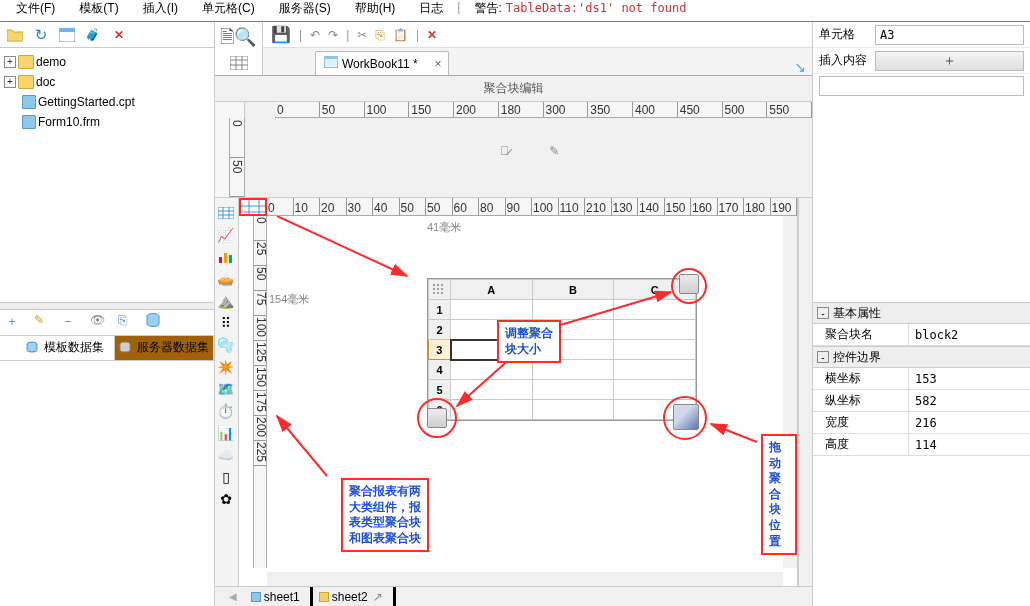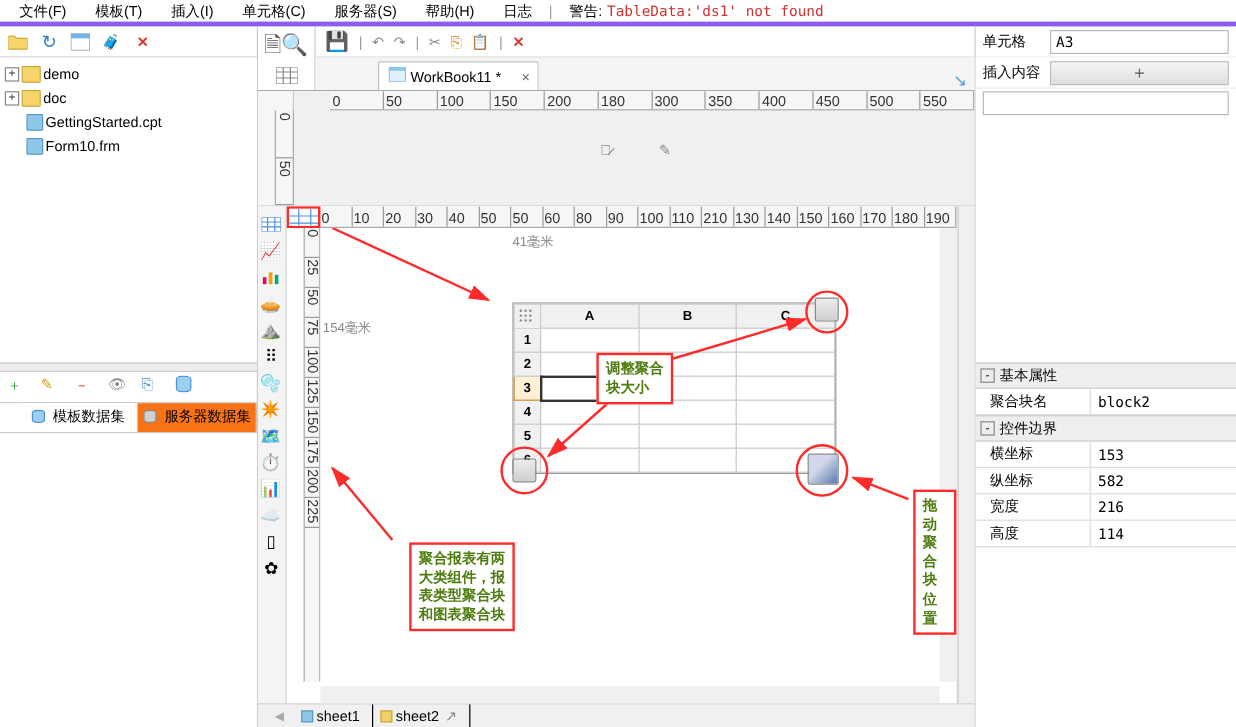--- a/index.html
+++ b/index.html
@@ -1,19 +1,19 @@
 <!DOCTYPE html>
 <html><head>
 <meta charset="utf-8">
 <style>
 * { margin: 0; padding: 0; box-sizing: border-box; font-family: "SimSun", "Microsoft YaHei", sans-serif; font-size: 12px; }
 body { width: 1030px; height: 606px; background: #fff; overflow: hidden; position: relative; }
 
 
-.menu-bar { height: 22px; border-bottom: 4px solid #8b5cf6; display: flex; align-items: center; padding: 0 4px; color: #000; }
+.menu-bar { height: 22px; border-bottom: 1px solid #8b5cf6; display: flex; padding: 0 4px; color: #000; }
 .menu-bar .m { padding: 0 12px; cursor: pointer; }
 .menu-bar .sep { color: #999; padding: 0 2px; }
 .menu-bar .warn { color: #cc3333; font-family: monospace; margin-left: 4px; }
 
 
 .cols { display: flex; height: 584px; }
 .col-left { width: 215px; border-right: 1px solid #ccc; display: flex; flex-direction: column; }
 .col-mid { flex: 1; position: relative; display: flex; flex-direction: column; }
 .col-right { width: 218px; border-left: 1px solid #ccc; display: flex; flex-direction: column; }
 
@@ -23,21 +23,21 @@
 .tree { flex: 1; padding: 4px 2px; overflow: auto; background: #fff; }
 .tree-row { display: flex; align-items: center; height: 20px; padding-left: 2px; gap: 2px; }
 .tree-row.indent { padding-left: 20px; }
 .tree-toggle { width: 12px; height: 12px; border: 1px solid #888; display: flex; align-items: center; justify-content: center; font-size: 10px; line-height: 10px; color: #333; }
 .folder-icon { width: 16px; height: 14px; background: #f7d56a; border: 1px solid #c9a83c; border-radius: 1px; }
 .file-icon { width: 14px; height: 14px; background: #8fc7e8; border: 1px solid #5a9bc0; border-radius: 1px; }
 .left-split { height: 8px; border-top: 1px solid #ccc; border-bottom: 1px solid #ccc; background: #eee; }
 .ds-toolbar { height: 26px; border-bottom: 1px solid #ccc; display: flex; align-items: center; gap: 10px; padding: 0 6px; }
 .ds-icon { width: 18px; height: 18px; }
 .ds-tabs { display: flex; border-bottom: 1px solid #ccc; padding-left: 16px; }
-.ds-tab { flex: 1; height: 24px; display: flex; align-items: center; justify-content: center; gap: 4px; border-right: 1px solid #ccc; background: #f97316; cursor: pointer; }
+.ds-tab { flex: 1; height: 24px; display: flex; align-items: center; justify-content: center; gap: 4px; border-right: 1px solid #ccc; background: #a16207; cursor: pointer; }
 .ds-tab.active { background: #fff; }
 .cyl { width: 14px; height: 14px; }
 .ds-body { flex: 1; background: #fff; }
 
 
 .mid-strip { height: 54px; border-bottom: 1px solid #aaa; display: flex; }
 .strip-a { width: 48px; border-right: 1px solid #ccc; display: flex; align-items: center; justify-content: center; flex-direction: column; gap: 2px; }
 .strip-b { flex: 1; display: flex; flex-direction: column; }
 .strip-tools { height: 26px; display: flex; align-items: center; gap: 8px; padding: 0 8px; border-bottom: 1px solid #ddd; }
 .sg { color: #999; }
@@ -68,42 +68,42 @@
 .h-ruler2 .tick { width: 28px; border-right: 1px solid #999; padding-left: 1px; display: flex; align-items: flex-end; }
 .v-ruler2 { position: absolute; top: 18px; left: 14px; width: 14px; bottom: 18px; background: #f6f6f6; border-right: 1px solid #aaa; border-left: 1px solid #aaa; display: flex; flex-direction: column; font-size: 10px; color: #333; }
 .v-ruler2 .tick { height: 25px; border-bottom: 1px solid #999; writing-mode: vertical-lr; padding-top: 1px; }
 .canvas { position: absolute; top: 18px; left: 28px; right: 0; bottom: 0; background: #fff; }
 
 
 .m-label { position: absolute; font-size: 11px; color: #888; }
 
 
 .svg-ann { position: absolute; top: 0; left: 0; width: 100%; height: 100%; pointer-events: none; z-index: 25; }
-.ann-box { position: absolute; border: 2px solid #ff2b2b; background: #fff; color: #4d7c0f; font-weight: bold; padding: 4px 6px; line-height: 1.3; z-index: 26; font-size: 12px; text-align: left; }
+.ann-box { position: absolute; border: 2px solid #ff2b2b; background: #fff; color: #1d4ed8; font-weight: bold; padding: 4px 6px; line-height: 1.3; z-index: 26; font-size: 12px; text-align: left; }
 .red-ring { position: absolute; border: 2px solid #ff2b2b; border-radius: 50%; z-index: 26; pointer-events:none;}
 
 
 .sheet { position: absolute; border: 1px solid #999; background: #fff; }
 .sheet table { border-collapse: collapse; width: 100%; }
 .sheet th, .sheet td { border: 1px solid #c9c9c9; height: 20px; font-size: 11px; padding: 0; }
 .sheet thead th { background: #f0f0f0; }
 .sheet tbody th { background: #f0f0f0; width: 22px; }
 .sheet tbody tr.sel th { background: #fff0d6; border: 1px solid #d09030; }
 .sheet tbody tr.sel td.sel { border: 2px solid #333; }
 .sheet .corner { width: 22px; background: #f0f0f0; position: relative; }
 .sheet .corner .grip { position: absolute; left: 3px; top: 3px; width: 12px; height: 12px; }
 .handle { position: absolute; width: 20px; height: 20px; background: linear-gradient(#ececec,#cfcfcf); border: 1px solid #888; border-radius: 2px; }
 .handle.blue { background: linear-gradient(135deg,#cfd7e8 40%,#5a77b0); width: 26px; height: 26px; }
 .vscroll { position: absolute; top: 18px; right: 0; width: 14px; bottom: 18px; background: #f0f0f0; }
 .hscroll { position: absolute; bottom: 0; left: 28px; right: 14px; height: 14px; background: #f0f0f0; }
 .side-scroll { width: 14px; background: #f0f0f0; border-left: 1px solid #ccc; }
 
 .sheet-tabs { height: 20px; background: #f0f0f0; border-top: 1px solid #ccc; display: flex; align-items: center; padding-left: 6px; gap: 0; }
 .sheet-tabs .nav { color: #aaa; padding: 0 8px; font-size: 10px; }
-.sheet-tab { height: 20px; padding: 0 10px 0 6px; border-right: 1px solid #000000; display: flex; align-items: center; gap: 3px; cursor: pointer; }
+.sheet-tab { height: 20px; padding: 0 10px 0 6px; border-right: 3px solid #000000; display: flex; align-items: center; gap: 3px; cursor: pointer; }
 .sheet-tab .dot { width: 10px; height: 10px; background: #8fc7e8; border: 1px solid #5a9bc0; }
 .sheet-tab.active .dot { background: #f2d06a; border-color: #c9a83c; }
 .sheet-tab .pop { margin-left: 2px; color: #888; }
 
 
 .right-row { display: flex; align-items: center; height: 26px; border-bottom: 1px solid #eee; padding-left: 6px; }
 .right-row .lbl { width: 56px; }
 .cell-ref { border: 1px solid #bbb; height: 20px; padding: 0 4px; font-family: monospace; display: flex; align-items: center; flex: 1; margin-right: 6px; }
 .insert-btn { flex: 1; height: 20px; margin-right: 6px; background: linear-gradient(#f5f5f5,#dfdfdf); border: 1px solid #bbb; display: flex; align-items: center; justify-content: center; color: #555; font-size: 14px; cursor: pointer; }
 .formula { border: 1px solid #bbb; height: 20px; margin: 2px 6px 6px 6px; }
@@ -234,20 +234,21 @@
                   <rect y="0" width="14" height="3" fill="#8fc7e8"></rect>
                 </svg></span>
             <span>WorkBook11 *</span>
             <span class="close">×</span>
           </div>
           <span class="arrow">↘</span>
         </div>
       </div>
     </div>
 
+    <div class="sub-title">聚合块编辑</div>
 
     <div class="upper-area">
       <div class="ruler-gutter">
         <div class="v-ruler">
           <div class="tick">0</div>
           <div class="tick">50</div>
         </div>
       </div>
       <div class="upper-canvas">
         <div class="h-ruler">

